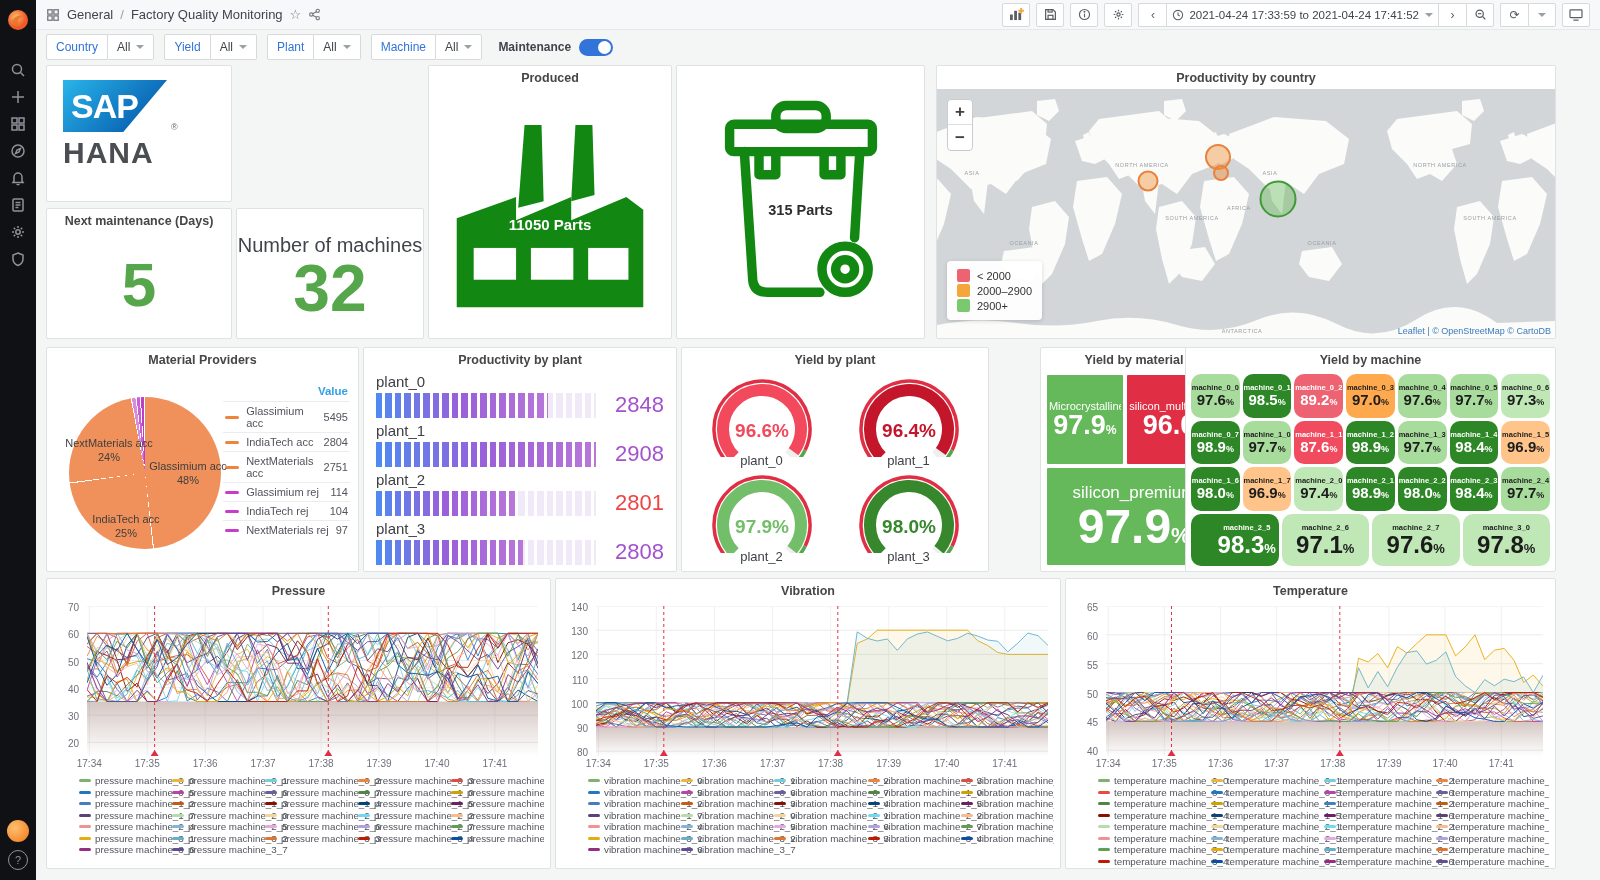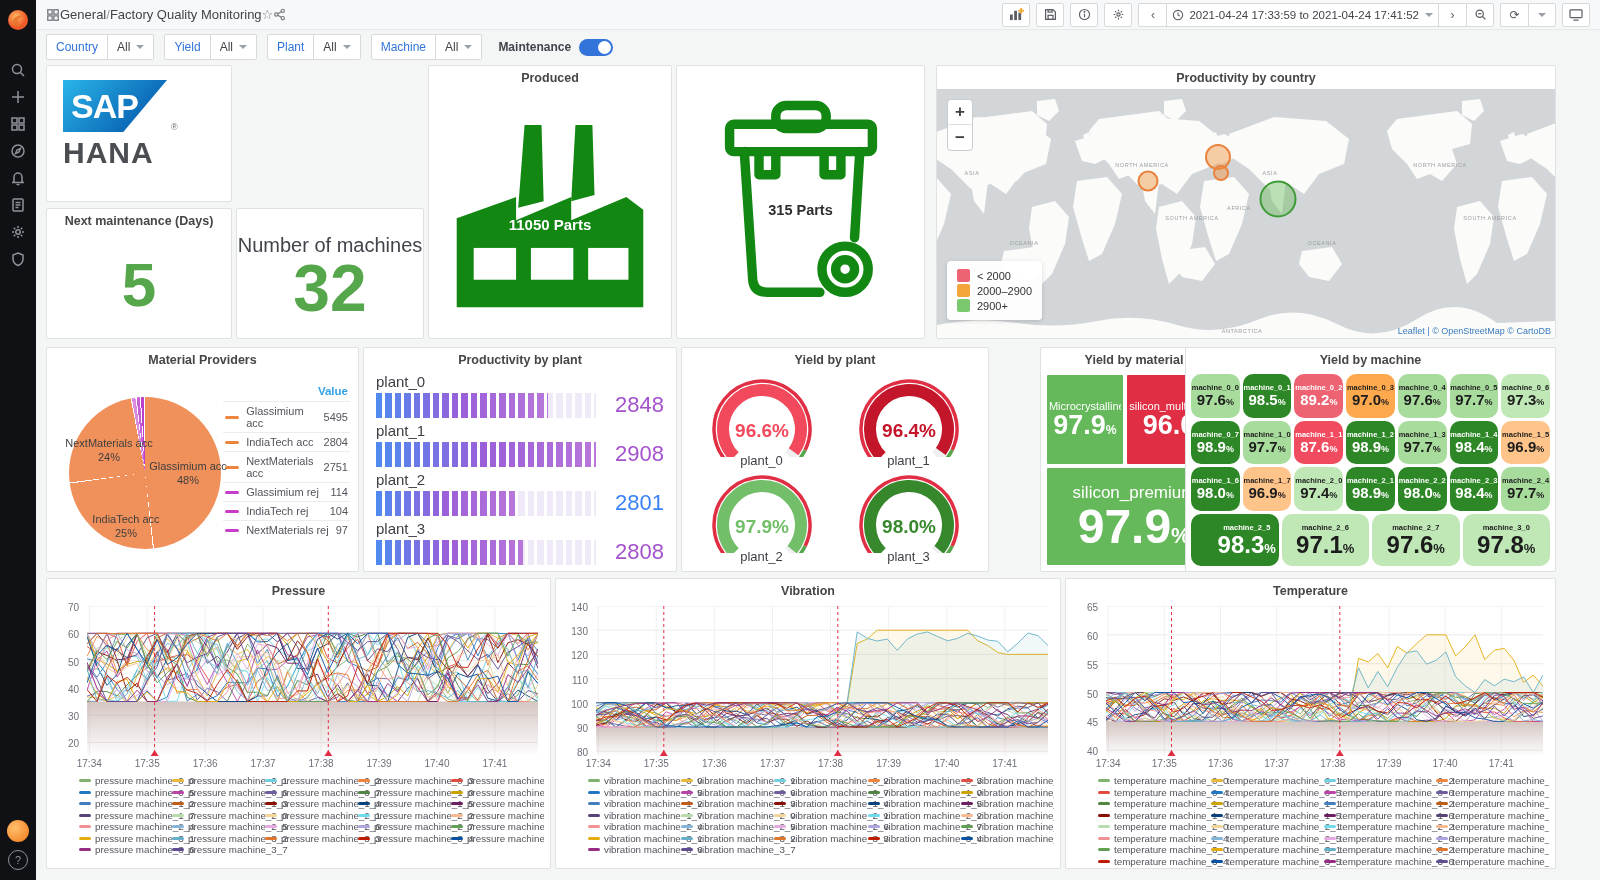--- a/index.html
+++ b/index.html
@@ -11,21 +11,21 @@
   .sb-logo { width:24px; height:24px; margin-bottom:24px; }
   .sb-btn { width:36px; height:27px; display:flex; align-items:center; justify-content:center; background:none; border:none; cursor:pointer; }
   .sb-btn svg { stroke:#8e9299; fill:none; stroke-width:1.5; }
   .sb-spacer { flex:1; }
   .sb-avatar { width:22px; height:22px; border-radius:50%; background:radial-gradient(circle at 35% 35%, #FFC06E, #F07818); margin-bottom:8px; }
   .sb-help { width:20px; height:20px; border-radius:50%; border:1.5px solid #8e9299; color:#8e9299; font-size:11px; display:flex; align-items:center; justify-content:center; margin-bottom:10px; }
 
   
   .main { flex:1; display:flex; flex-direction:column; }
   .topnav { height:30px; background:#F7F8FA; border-bottom:1px solid #e6e8e9; display:flex; align-items:center; padding:0 10px; }
-  .crumb { display:flex; align-items:center; font-size:13px; color:#41444B; }
+  .crumb { display:flex; align-items:center; gap:7px; font-size:13px; color:#41444B; }
   .crumb .sep { color:#9aa0a6; }
   .icon-gray { color:#767980; font-size:13px; }
   .nav-right { margin-left:auto; display:flex; align-items:center; gap:6px; }
   .tool-btn { height:24px; min-width:28px; border:1px solid #d8d9da; background:#fff; border-radius:2px; display:flex; align-items:center; justify-content:center; color:#5a5e64; font-size:12px; padding:0 5px; cursor:pointer; }
   .tool-group { display:flex; }
   .tool-group .tool-btn { border-radius:0; border-right-width:0; }
   .tool-group .tool-btn:first-child { border-radius:2px 0 0 2px; }
   .tool-group .tool-btn:last-child { border-radius:0 2px 2px 0; border-right-width:1px; }
   .time-label { font-size:11.5px; color:#41444B; white-space:nowrap; }
 
@@ -525,21 +525,21 @@
                 <div class="bp-value" style="color: rgb(163, 82, 204);">2908</div>
               </div>
             </div>
             <div class="bp-row">
               <div class="bp-label">plant_2</div>
               <div class="bp-line">
                 <div class="bp-track">
                   <div class="bp-fill" style="width: 63%;"></div>
                   <div class="bp-stripes"></div>
                 </div>
-                <div class="bp-value" style="color: #3b82f6;">2801</div>
+                <div class="bp-value" style="color: #ef4444;">2801</div>
               </div>
             </div>
             <div class="bp-row">
               <div class="bp-label">plant_3</div>
               <div class="bp-line">
                 <div class="bp-track">
                   <div class="bp-fill" style="width: 67%;"></div>
                   <div class="bp-stripes"></div>
                 </div>
                 <div class="bp-value" style="color: rgb(163, 82, 204);">2808</div>

